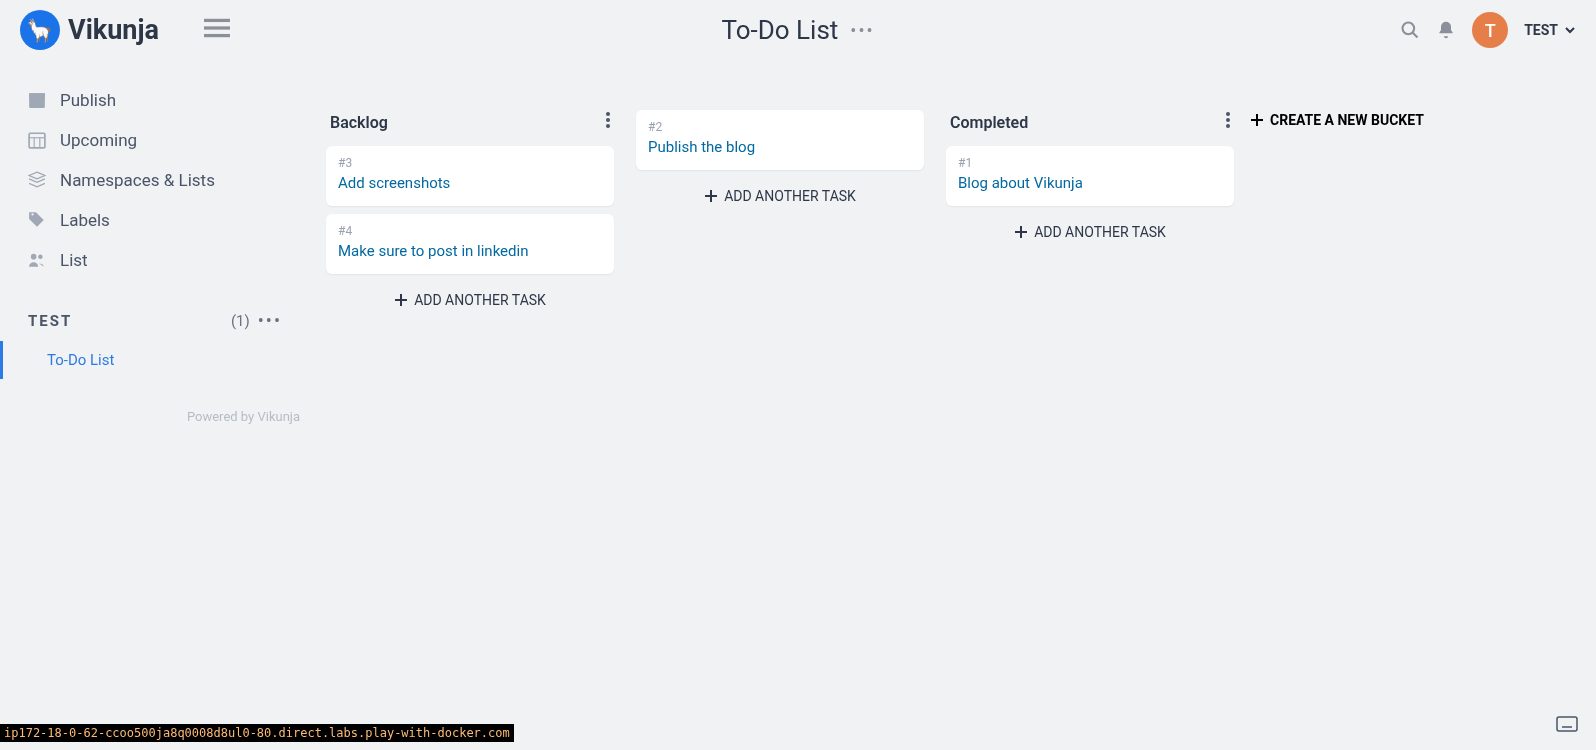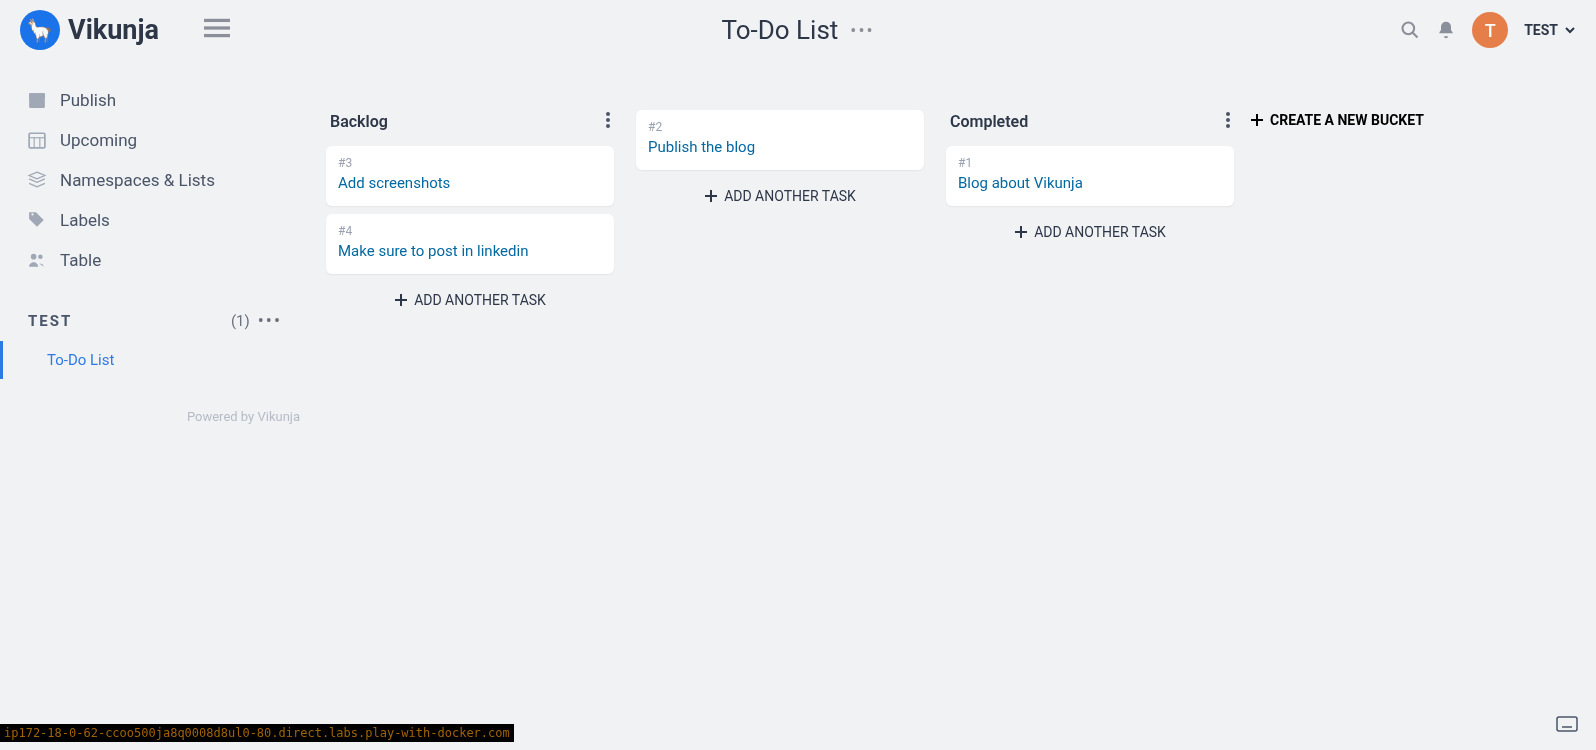--- a/index.html
+++ b/index.html
@@ -39,35 +39,35 @@
 .toolbar { display: flex; align-items: flex-start; }
 .view-switch { display: flex; background: white; border-radius: 6px; padding: 6px; box-shadow: 0 1px 3px rgba(0,0,0,.08); }
 .view-tab { padding: 6px 14px; font-size: 14px; color: #2c7be5; cursor: pointer; border-radius: 4px; }
 .view-tab.active { background: #1973ff; color: white; }
 
 .filter-wrap { margin-left: auto; display: flex; gap: 8px; }
 .filter-btn { background: white; border-radius: 4px; padding: 10px 16px; font-size: 14px; font-weight: 700; color: #2d3748; cursor: pointer; box-shadow: 0 1px 3px rgba(0,0,0,.08); display: flex; align-items: center; gap: 6px; }
 
 .board { display: flex; gap: 10px; margin-top: 24px; align-items: flex-start; }
 .bucket { width: 300px; }
-.bucket-head { display: flex; padding: 8px 10px; }
+.bucket-head { display: flex; align-items: center; padding: 8px 10px; }
 .bucket-title { font-size: 16px; font-weight: 600; color: #2d3748; }
 .bucket-dots { margin-left: auto; cursor: pointer; color: #4a5568; }
 .bucket-dots svg { width: 4px; height: 16px; }
 
 .card { background: white; border-radius: 6px; padding: 10px 12px 14px 12px; margin: 6px 6px 8px 6px; box-shadow: 0 1px 2px rgba(0,0,0,.06); cursor: pointer; }
 .card-id { color: #9aa2b1; font-size: 12px; }
 .card-title { color: #0369a1; font-size: 15px; margin-top: 4px; }
 
 .add-task { text-align: center; padding: 10px; font-weight: 400; font-size: 14px; color: #2d3748; cursor: pointer; display: flex; align-items: center; justify-content: center; gap: 6px; }
 .add-task svg, .new-bucket svg { width: 14px; height: 14px; }
 
 .new-bucket { font-weight: 700; font-size: 14px; color: #000000; cursor: pointer; display: flex; align-items: center; gap: 6px; padding: 8px 0; }
 
-.status-url { position: absolute; bottom: 8px; left: 0; background: black; color: #a16207; font-size: 12px; padding: 2px 4px; font-family: monospace; }
+.status-url { position: absolute; bottom: 8px; left: 0; background: black; color: #fdba74; font-size: 12px; padding: 2px 4px; font-family: monospace; }
 .kb-icon { position: absolute; bottom: 14px; right: 18px; color: #4a5568; cursor: pointer; }
 </style>
 </head>
 <body>
 
 <div class="topbar">
   <div class="logo">
     <div class="logo-circle">
         <span class="logo-llama">🦙</span>
       </div>
@@ -139,21 +139,21 @@
           <path d="M1 1h6l7 7-6 6-7-7V1zm3 3a1 1 0 1 0 0-2 1 1 0 0 0 0 2z"></path>
         </svg>
       <span>Labels</span>
     </div>
     <div class="side-item">
       <svg viewBox="0 0 16 16" fill="currentColor">
           <circle cx="5" cy="5" r="2.5"></circle>
           <circle cx="11" cy="5" r="2"></circle>
           <path d="M1 14c0-2.5 2-4 4-4s4 1.5 4 4m1-3c2 0 4 1 4 3"></path>
         </svg>
-      <span>Table</span>
+      <span>List</span>
     </div>
 
     <div class="ns-header">
       <span class="ns-title">TEST</span>
       <span class="ns-count">(1)</span>
       <span class="ns-dots">•••</span>
     </div>
     <a class="ns-list-item"><span>To-Do List</span></a>
 
     <div class="powered">Powered by Vikunja</div>

